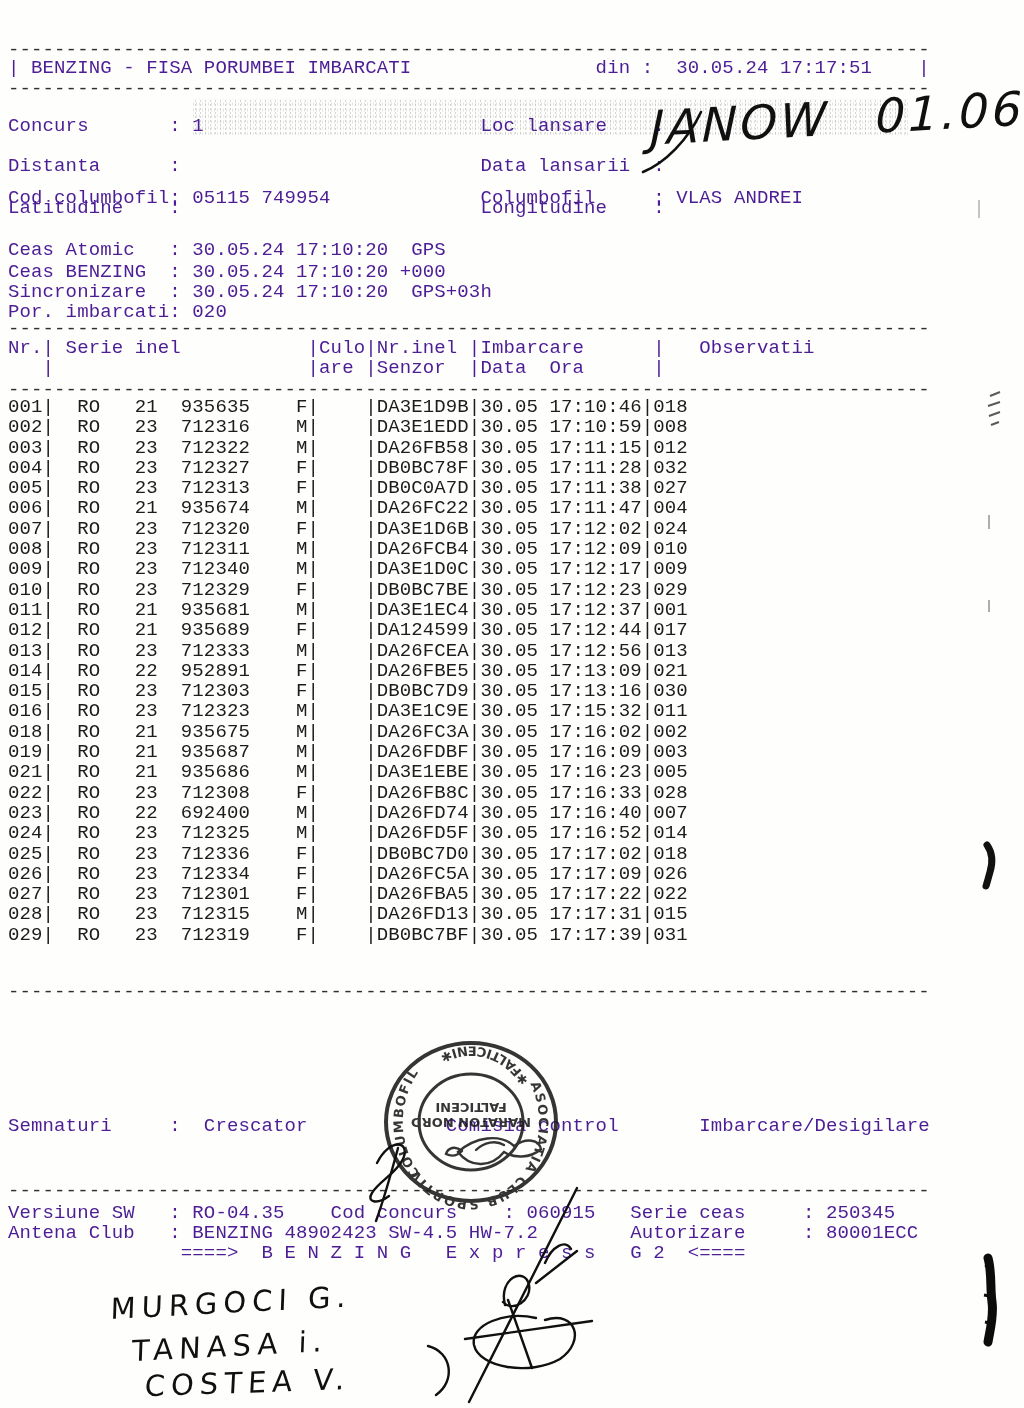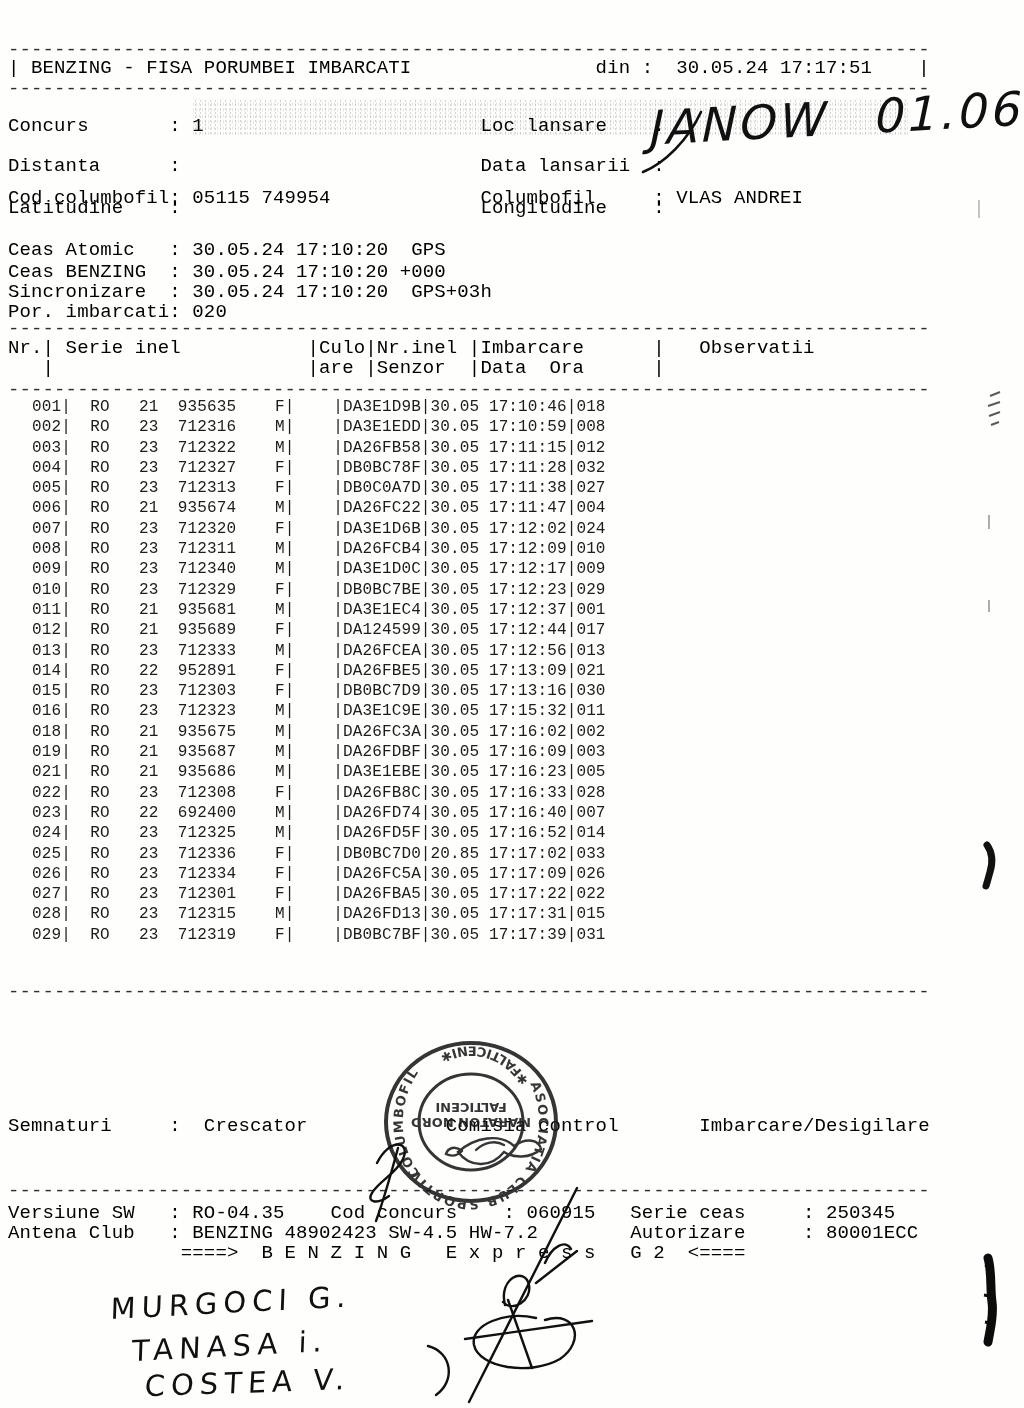--- a/index.html
+++ b/index.html
@@ -9,31 +9,30 @@
     background:#fefefd;
     overflow:hidden;
     font-family:"Liberation Mono",monospace;
   }
   .ln{
     position:absolute;left:8px;
     white-space:pre;
     font-family:"Liberation Mono",monospace;
     font-size:19px;line-height:20px;
     letter-spacing:0.12px;
-    color:#000000;
+    color:#4c1d95;
   }
   .dash{color:#2f2f2f;}
   #table-rows{position:absolute;left:8px;top:397px;}
   .trow{
     white-space:pre;
     font-family:"Liberation Mono",monospace;
-    font-size:16px;line-height:20.3px;height:20.3px;
+    font-size:19px;line-height:20.3px;height:20.3px;
     letter-spacing:0.12px;
     color:#1c1c1c;
-    margin-left:24px;
   }
   .noise{
     position:absolute;left:193px;top:99px;width:716px;height:36px;
     background-image:
       radial-gradient(rgba(50,50,50,0.38) 0.7px, transparent 0.9px),
       radial-gradient(rgba(60,60,60,0.28) 0.6px, transparent 0.9px);
     background-size:5px 4px,3px 6px;
     background-position:0 0,2px 2px;
     opacity:.5;
   }
@@ -82,21 +81,21 @@
       <div class="trow">013|  RO   23  712333    M|    |DA26FCEA|30.05 17:12:56|013</div>
       <div class="trow">014|  RO   22  952891    F|    |DA26FBE5|30.05 17:13:09|021</div>
       <div class="trow">015|  RO   23  712303    F|    |DB0BC7D9|30.05 17:13:16|030</div>
       <div class="trow">016|  RO   23  712323    M|    |DA3E1C9E|30.05 17:15:32|011</div>
       <div class="trow">018|  RO   21  935675    M|    |DA26FC3A|30.05 17:16:02|002</div>
       <div class="trow">019|  RO   21  935687    M|    |DA26FDBF|30.05 17:16:09|003</div>
       <div class="trow">021|  RO   21  935686    M|    |DA3E1EBE|30.05 17:16:23|005</div>
       <div class="trow">022|  RO   23  712308    F|    |DA26FB8C|30.05 17:16:33|028</div>
       <div class="trow">023|  RO   22  692400    M|    |DA26FD74|30.05 17:16:40|007</div>
       <div class="trow">024|  RO   23  712325    M|    |DA26FD5F|30.05 17:16:52|014</div>
-      <div class="trow">025|  RO   23  712336    F|    |DB0BC7D0|20.85 17:17:02|033</div>
+      <div class="trow">025|  RO   23  712336    F|    |DB0BC7D0|30.05 17:17:02|018</div>
       <div class="trow">026|  RO   23  712334    F|    |DA26FC5A|30.05 17:17:09|026</div>
       <div class="trow">027|  RO   23  712301    F|    |DA26FBA5|30.05 17:17:22|022</div>
       <div class="trow">028|  RO   23  712315    M|    |DA26FD13|30.05 17:17:31|015</div>
       <div class="trow">029|  RO   23  712319    F|    |DB0BC7BF|30.05 17:17:39|031</div>
     </div>
   <div class="ln dash" style="top:982px">--------------------------------------------------------------------------------</div>
 
   <div class="ln" style="top:1116px">Semnaturi     :  Crescator            Comisia control       Imbarcare/Desigilare</div>
   <div class="ln dash" style="top:1181px">--------------------------------------------------------------------------------</div>
 

